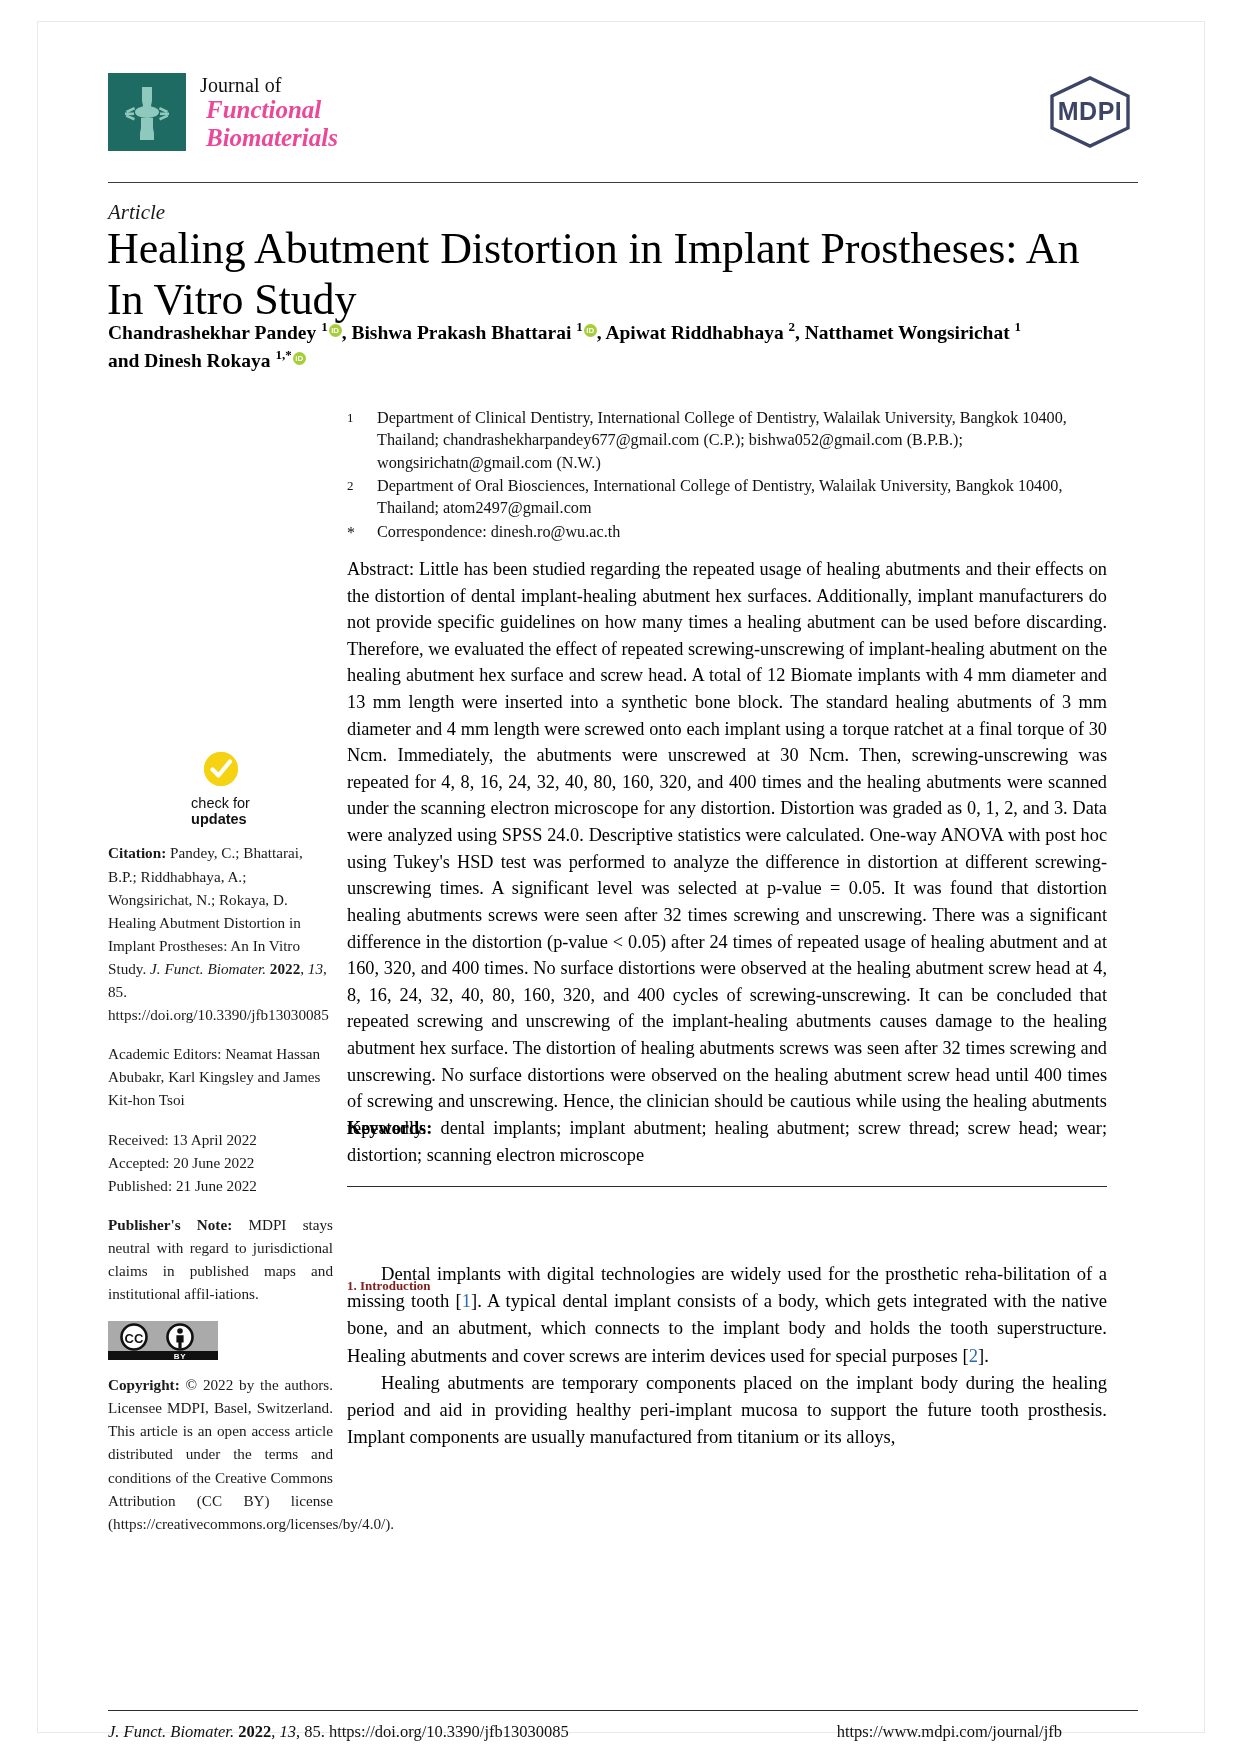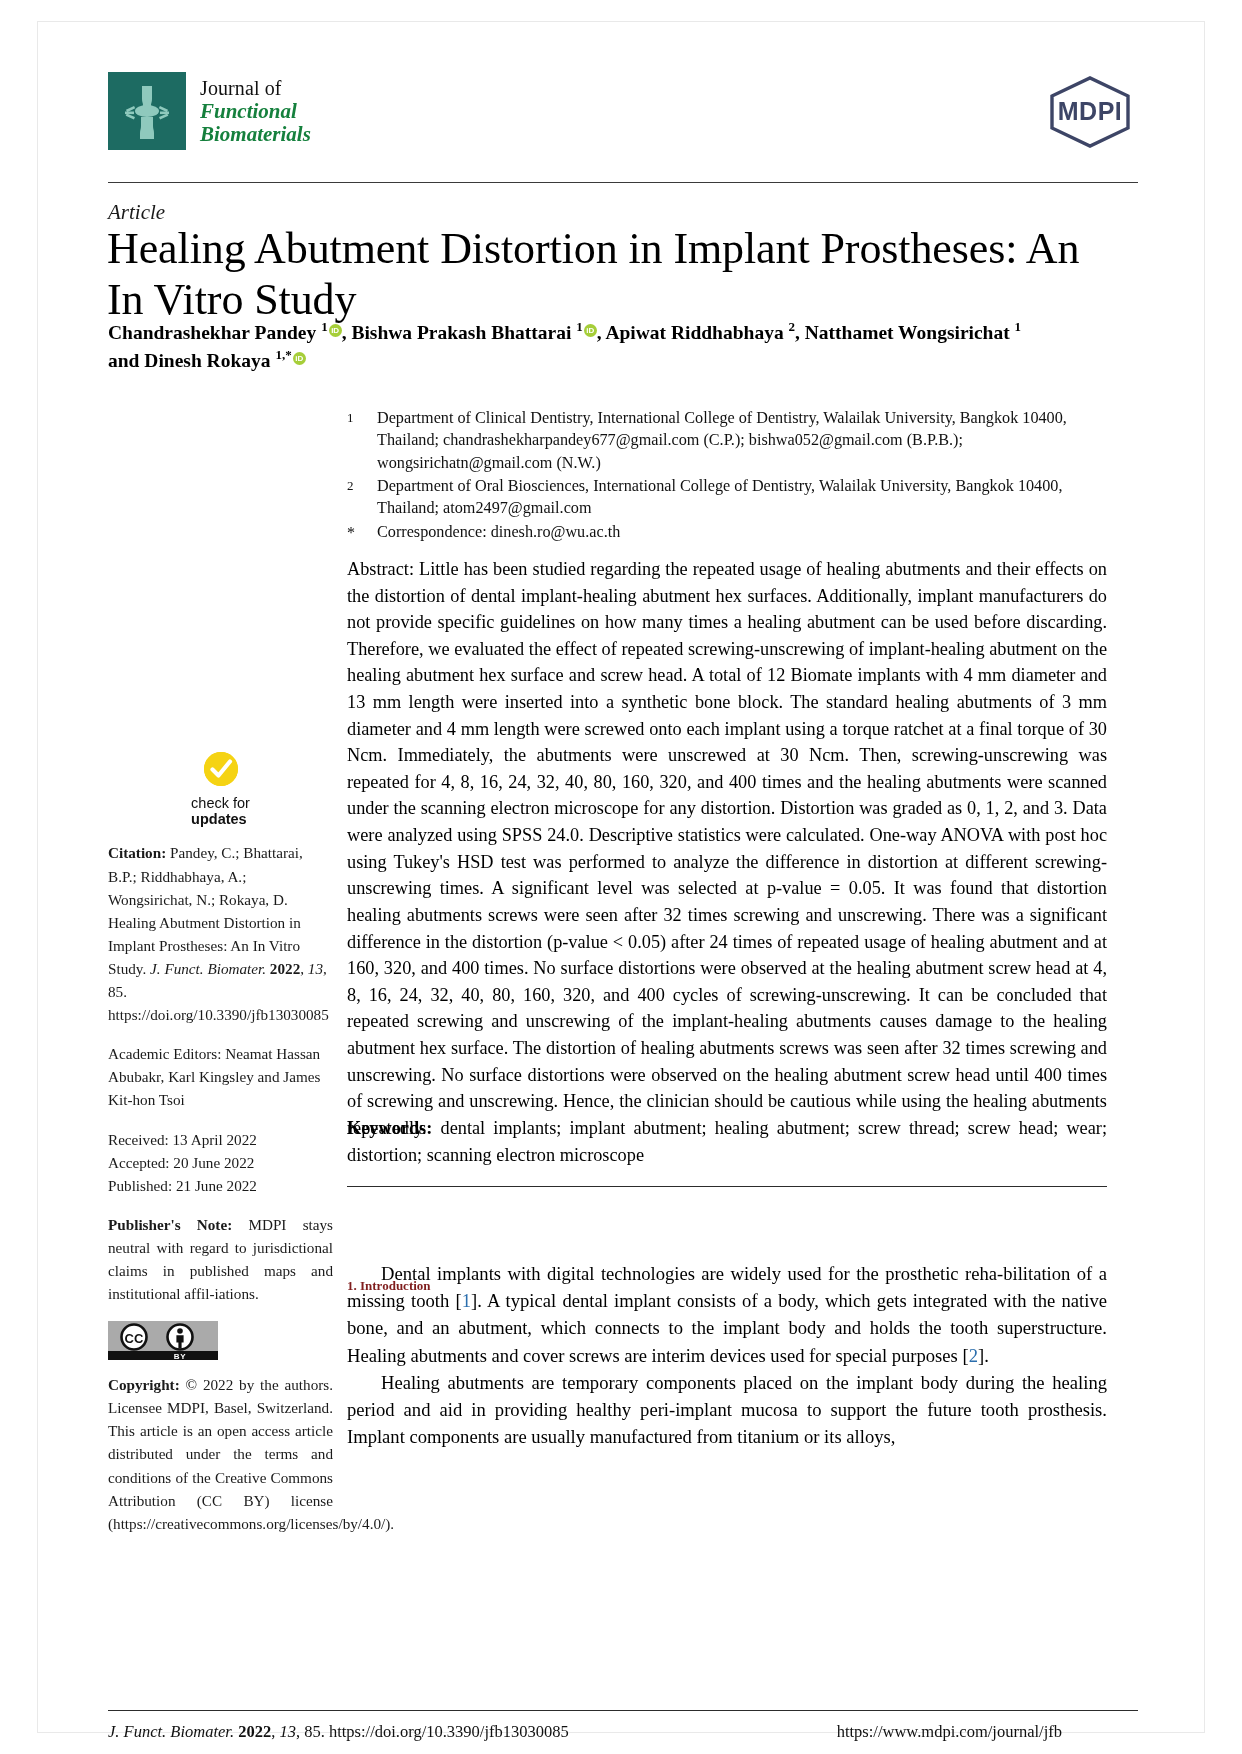--- a/index.html
+++ b/index.html
@@ -49,25 +49,26 @@
     line-height: 1.12;
     padding-top: 2px;
   }
   .jfb-words .l1 {
     font-size: 20px;
     font-family: "Liberation Serif", serif;
     color: #111;
     letter-spacing: .1px;
   }
   .jfb-words .l2, .jfb-words .l3 {
-    font-size: 21px;
+    font-size: 25px;
     font-weight: bold;
     font-style: italic;
-    color: #15803d;
+    color: #ec4899;
     font-family: "Liberation Serif", serif;
+    margin-left: 6px;
   }
   .mdpi-logo {
     float: right;
     width: 96px; height: 78px;
     position: relative;
   }
   .mdpi-logo svg { display: block; }
 
   .rule-top {
     position: absolute;

